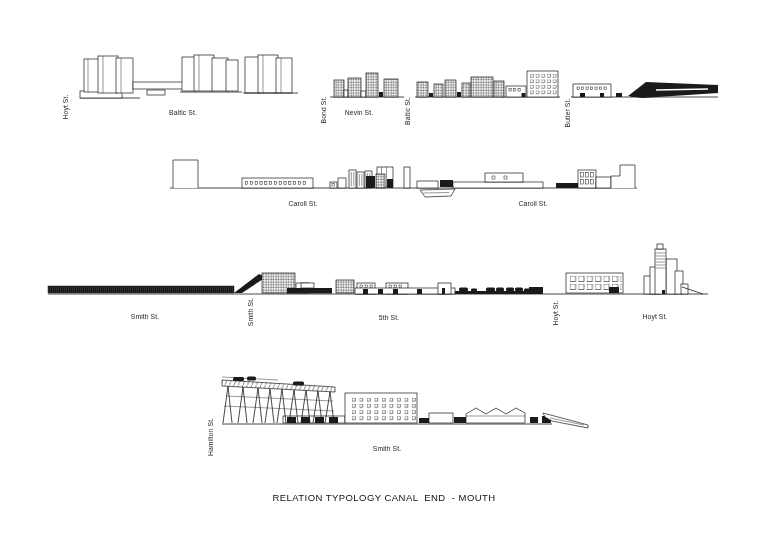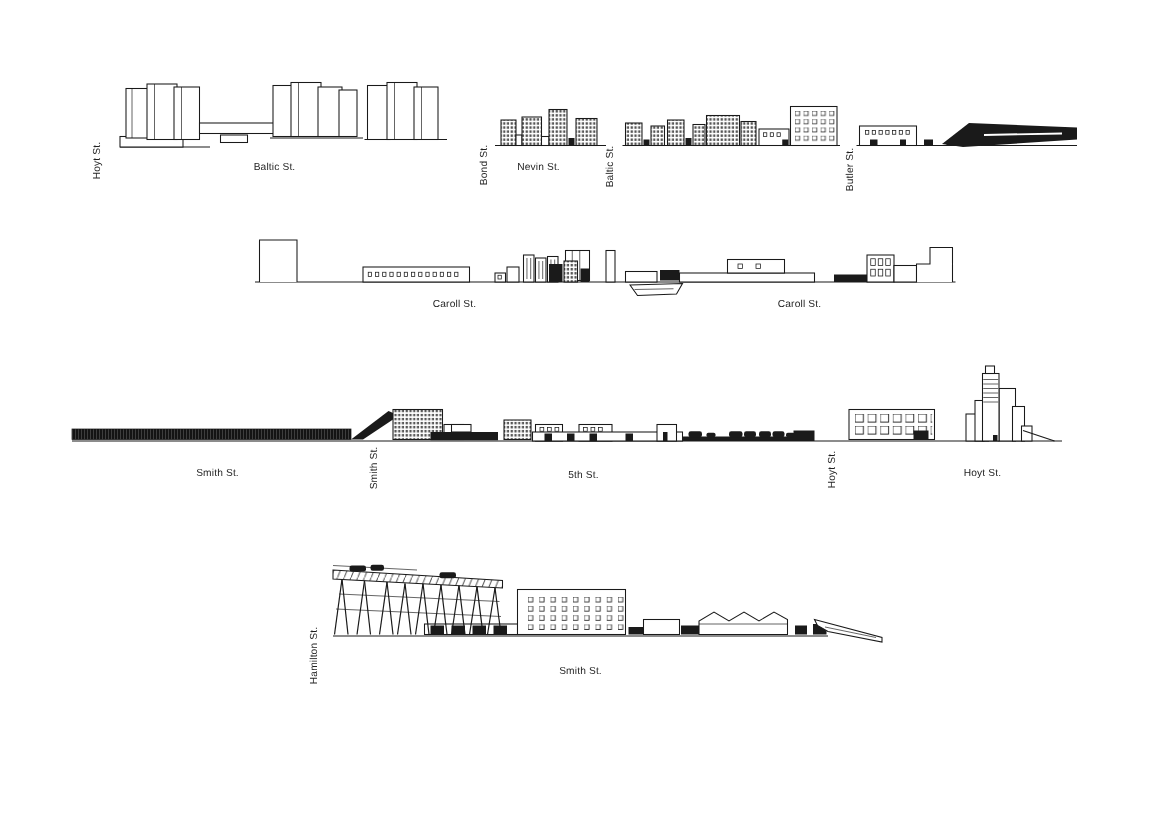--- a/index.html
+++ b/index.html
@@ -308,14 +308,15 @@
 
 <div class="lbl" style="left:145px;top:317px">Smith St.</div>
 <div class="lbl vert" style="left:251px;top:312px">Smith St.</div>
 <div class="lbl" style="left:389px;top:318px">5th St.</div>
 <div class="lbl vert" style="left:556px;top:313px">Hoyt St.</div>
 <div class="lbl" style="left:655px;top:317px">Hoyt St.</div>
 
 <div class="lbl vert" style="left:211px;top:437px">Hamilton St.</div>
 <div class="lbl" style="left:387px;top:449px">Smith St.</div>
 
+<div class="title" style="left:384px;top:497px">RELATION TYPOLOGY CANAL  END  - MOUTH</div>
 
 </div>
 
 </body></html>

